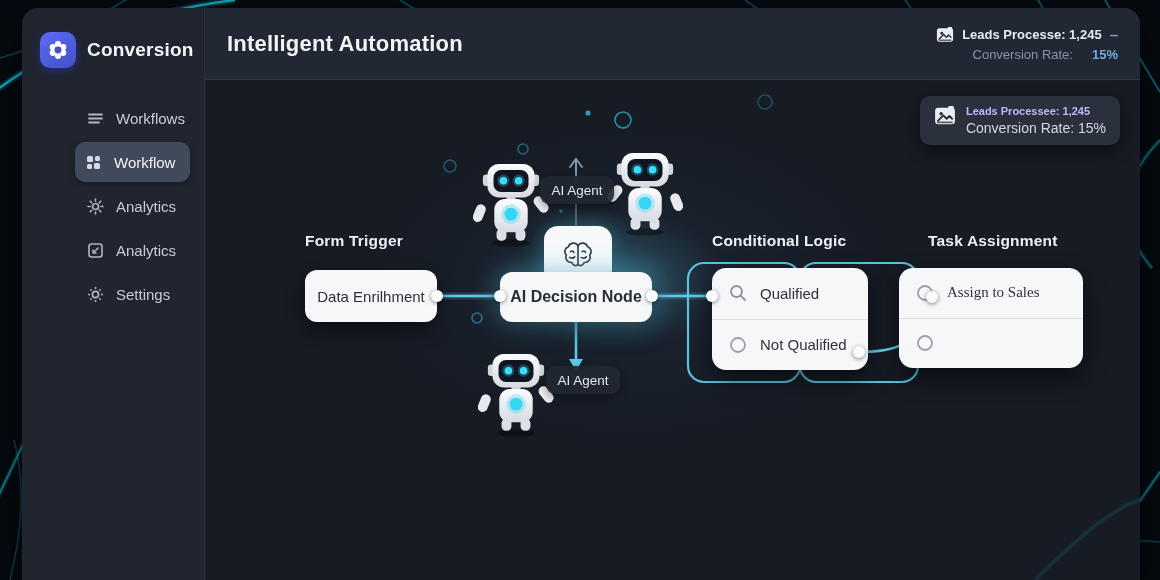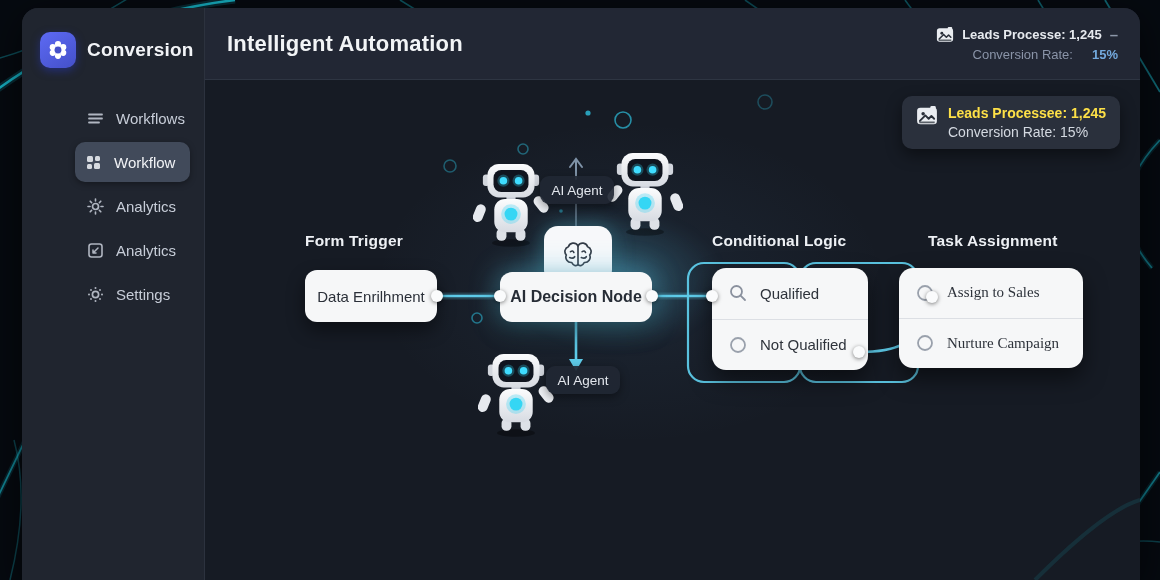--- a/index.html
+++ b/index.html
@@ -75,21 +75,21 @@
 
   .nub { position:absolute; width:12px; height:12px; border-radius:50%; background:#fafbfc;
     box-shadow:0 1px 4px rgba(0,0,0,.5); }
 
   .robot { position:absolute; }
   .robot.flip { transform:scaleX(-1); }
 
   .float-card { position:absolute; right:20px; top:16px; background:#2a303c; border-radius:10px;
     padding:9px 14px; display:flex; gap:10px; align-items:flex-start;
     box-shadow:0 6px 16px rgba(0,0,0,.45); }
-  .float-card .fc-line1 { color:#fde047; font-size:14px; font-weight:600; }
+  .float-card .fc-line1 { color:#c4b5fd; font-size:11px; font-weight:600; }
   .float-card .fc-line2 { color:#d4d9e1; font-size:14px; margin-top:3px; }
 </style>
 </head>
 <body>
 
 <div id="stage">
 
   <svg id="bg-decor" viewBox="0 0 1160 580">
     <g fill="none" stroke="#19c4d8">
       <path d="M -10,95 Q 90,18 235,0" stroke-width="7" opacity=".18"></path>
@@ -346,21 +346,20 @@
           <div class="opt-row">
             <svg width="20" height="20" viewBox="0 0 20 20">
               <circle cx="10" cy="10" r="7" fill="none" stroke="#9aa1ac" stroke-width="1.8"></circle>
             </svg>
             <span>Assign to Sales</span>
           </div>
           <div class="opt-row">
             <svg width="20" height="20" viewBox="0 0 20 20">
               <circle cx="10" cy="10" r="7" fill="none" stroke="#9aa1ac" stroke-width="1.8"></circle>
             </svg>
-            <span>Nurture Campaign</span>
           </div>
         </div>
 
         <div class="nub" style="left:226px; top:210px;"></div>
         <div class="nub" style="left:289px; top:210px;"></div>
         <div class="nub" style="left:441px; top:210px;"></div>
         <div class="nub" style="left:501px; top:210px;"></div>
         <div class="nub" style="left:648px; top:266px;"></div>
         <div class="nub" style="left:721px; top:211px;"></div>
 

